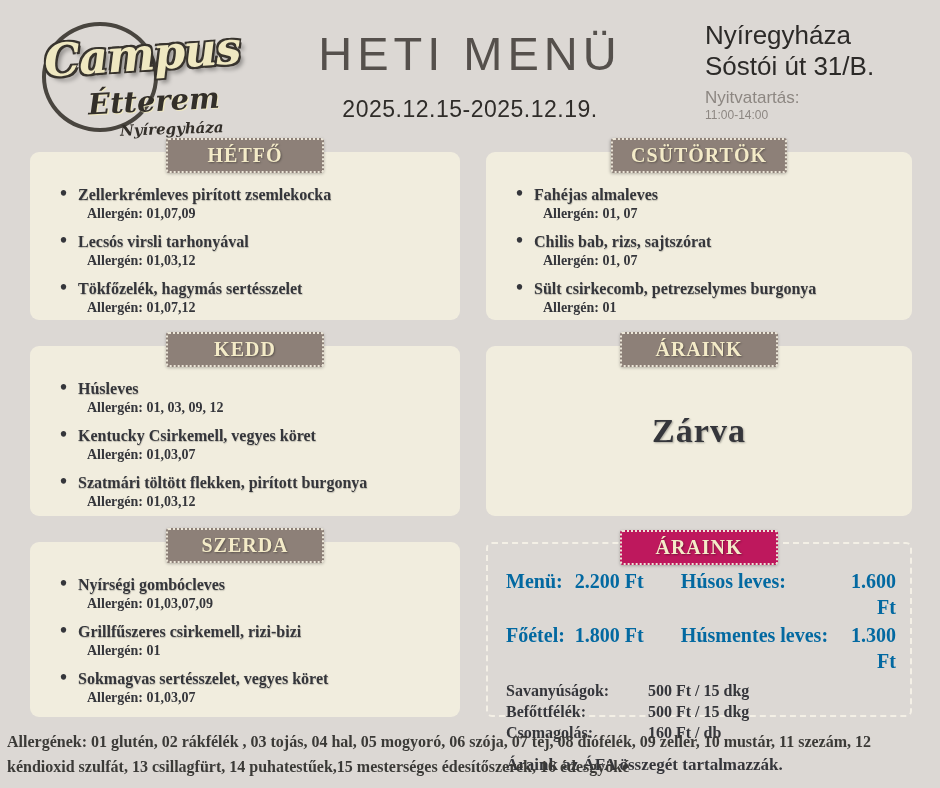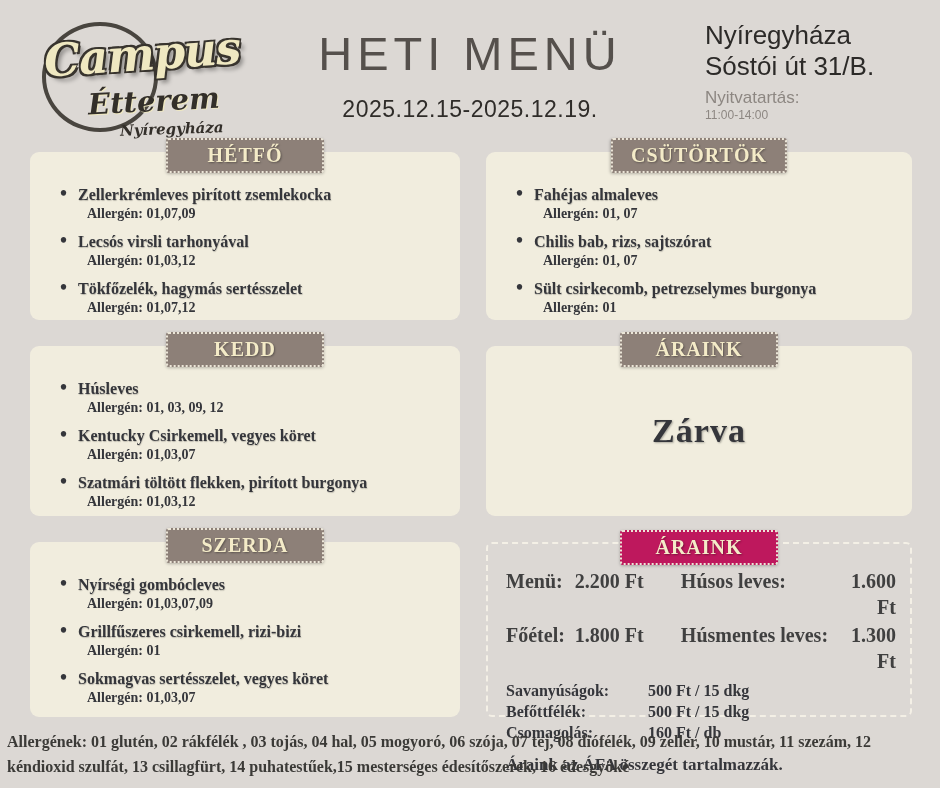--- a/index.html
+++ b/index.html
@@ -90,21 +90,21 @@
   }
 
   
   .prices-card { background:transparent; border:2px dashed #f4f0e6; border-radius:6px; }
   .prices-card .badge { background:#be185d; }
   .price-main {
     display:grid; grid-template-columns:max-content 96px max-content 1fr;
     column-gap:10px; row-gap:2px;
     padding:24px 14px 0 18px;
     font-family:"Liberation Serif", serif; font-weight:bold; font-size:20px;
-    line-height:1.3; color:#404040;
+    line-height:1.3; color:#0369a1;
   }
   .price-main .v2 { text-align:right; }
   .price-extra {
     padding:6px 14px 0 18px;
     font-family:"Liberation Serif", serif; font-weight:bold; font-size:16px;
     line-height:1.32; color:#35363b;
   }
   .price-extra-row { display:grid; grid-template-columns:142px auto; }
   .price-note {
     margin-top:12px; padding:0 14px 0 18px;

